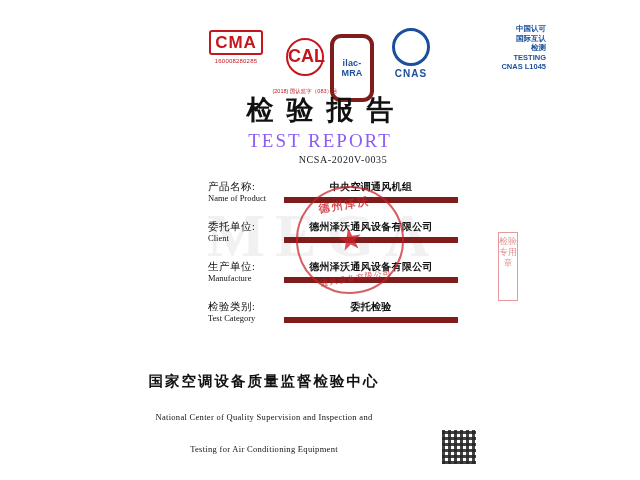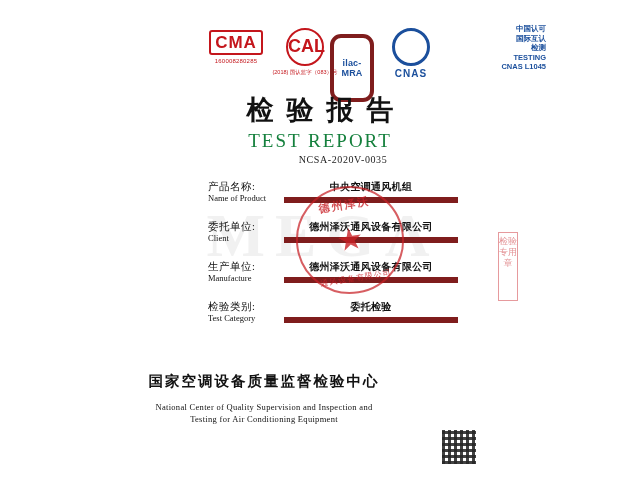--- a/index.html
+++ b/index.html
@@ -57,21 +57,21 @@
   .circle-mark {
     width: 34px;
     height: 34px;
     border-radius: 50%;
     border: 2px solid #c4161c;
     color: #c4161c;
     font-family: "Liberation Sans", sans-serif;
     font-weight: bold;
     font-size: 18px;
     line-height: 32px;
-    margin: 2px auto;
+    margin: 12px auto;
     position: relative;
   }
   .mark-cal { left: 268px; top: 14px; width: 74px; }
   .cal-sub {
     color: #c4161c;
     font-family: "Liberation Sans", sans-serif;
     font-size: 5.5px;
     margin-top: 3px;
     letter-spacing: 0;
   }
@@ -130,21 +130,21 @@
   }
   .title-en {
     position: absolute;
     top: 130px;
     left: 0;
     width: 640px;
     text-align: center;
     font-family: "Liberation Serif", serif;
     font-size: 19px;
     letter-spacing: 2px;
-    color: #15803d;
+    color: #8b5cf6;
   }
   .report-no {
     position: absolute;
     top: 154px;
     left: 0;
     width: 640px;
     text-align: center;
     font-family: "Liberation Serif", serif;
     font-size: 10px;
     letter-spacing: 0.6px;
@@ -207,23 +207,23 @@
   .footer-cn {
     font-size: 14.5px;
     font-weight: bold;
     letter-spacing: 2px;
     color: #111;
   }
   .footer-en1, .footer-en2 {
     font-size: 8.5px;
     letter-spacing: 0.3px;
     color: #111;
-    margin-top: 11px;
-  }
-  .footer-en2 { margin-top: 2px; }
+    margin-top: 21px;
+  }
+  .footer-en2 { margin-top: 22px; }
 
   
   .watermark {
     position: absolute;
     top: 200px;
     left: 168px;
     width: 310px;
     text-align: center;
     font-family: "Liberation Serif", serif;
     font-size: 62px;

